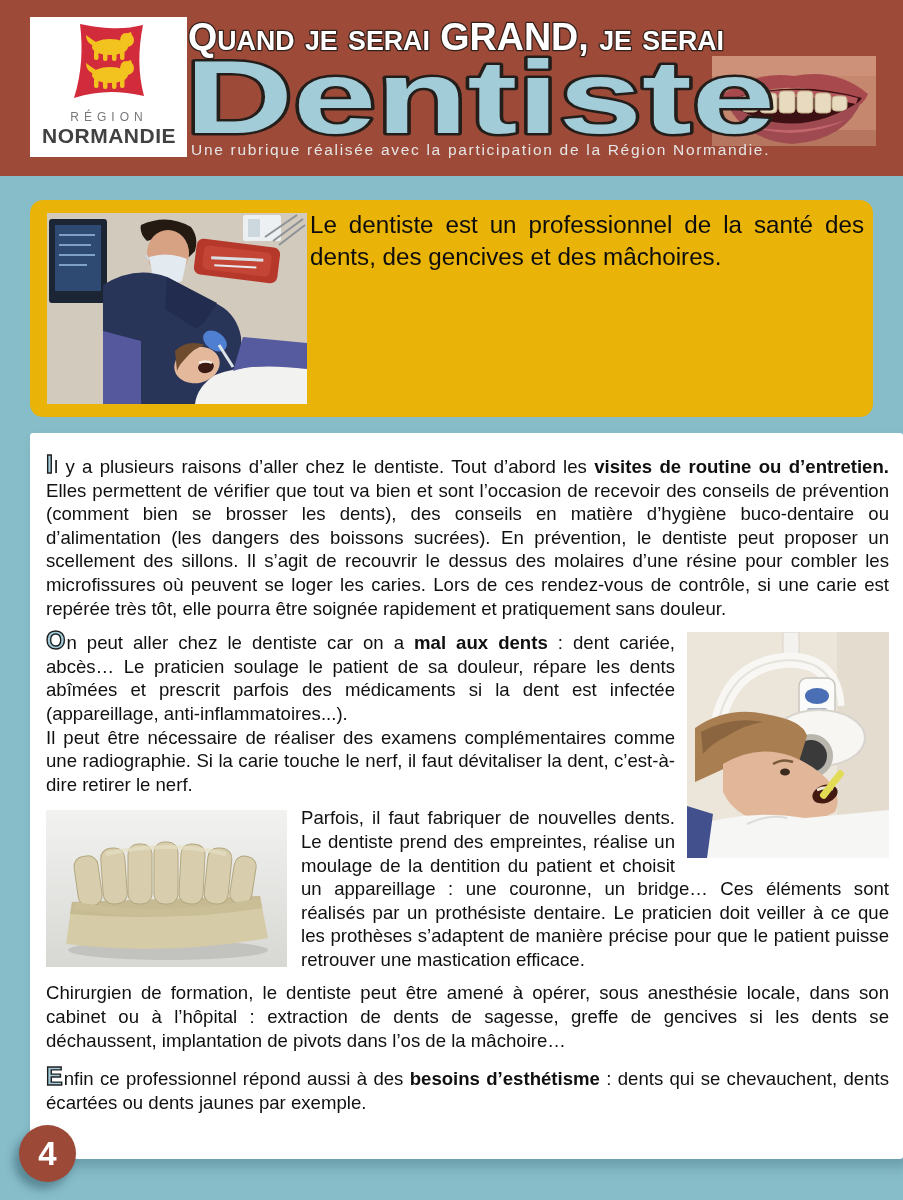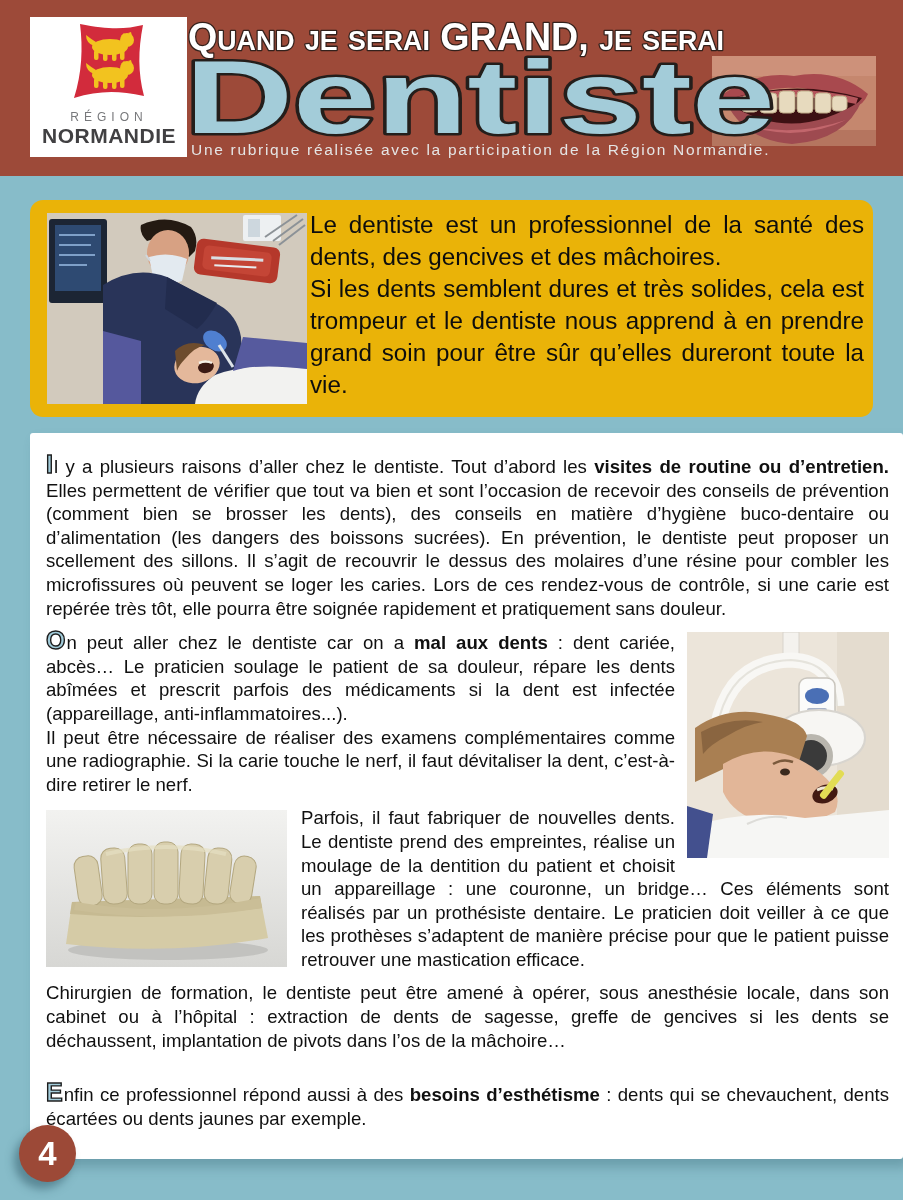--- a/index.html
+++ b/index.html
@@ -42,21 +42,21 @@
     position:absolute; left:30px; top:433px; width:873px; height:726px;
     background:#ffffff; border-radius:3px;
     padding:21px 14px 0 16px;
     box-shadow:6px 8px 12px rgba(55,100,115,0.35);
     overflow:hidden;
   }
   .article-card p {
     font-size:18.6px; line-height:23.6px; color:#101010; text-align:justify;
   }
   .article-card p + p { margin-top:10px; }
-  .article-card p.spaced { margin-top:30px; }
+  .article-card p.spaced { margin-top:14px; }
   .dropcap {
     display:inline-block;
     font-weight:bold; font-size:25px; line-height:20px;
     color:#a2ccda;
     -webkit-text-stroke:1.4px #1c1c1c;
     margin-right:1px;
   }
   .bold { font-weight:bold; }
   .fig-right { float:right; width:202px; height:226px; margin:2px 0 6px 12px; }
   .fig-left  { float:left;  width:241px; height:157px; margin:4px 14px 7px 0; }
@@ -168,21 +168,20 @@
       <ellipse cx="150" cy="152" rx="23" ry="18" transform="rotate(-14 150 152)" fill="#e4b89b"></ellipse>
       <path d="M128,138 Q140,126 158,132 Q148,134 138,146 Q132,152 130,158 Z" fill="#6e4c2d"></path>
       <ellipse cx="159" cy="154" rx="8" ry="6" transform="rotate(-14 159 154)" fill="#3c1a14"></ellipse>
       <path d="M152,150 q7,-3 13,0" stroke="#f5efe6" stroke-width="2.5" fill="none"></path>
       <path d="M168,162 Q205,148 260,156 L260,191 L148,191 Q150,174 168,162 Z" fill="#f2f2f0"></path>
       <path d="M196,124 L260,130 L260,156 Q210,150 186,158 Z" fill="#565a9e"></path>
     </svg>
   </div>
   <div class="intro-text">
     <p>Le dentiste est un professionnel de la santé des dents, des gencives et des mâchoires.</p>
-    <p>Si les dents semblent dures et très solides, cela est trompeur et le dentiste nous apprend à en prendre grand soin pour être sûr qu’elles dureront toute la vie.</p>
   </div>
 </div>
 
 <div class="article-card">
 
   <p><span class="dropcap">I</span><span>l y a plusieurs raisons d’aller chez le dentiste. Tout d’abord les </span><span class="bold">visites de routine ou d’entretien.</span><span> Elles permettent de vérifier que tout va bien et sont l’occasion de recevoir des conseils de prévention (comment bien se brosser les dents), des conseils en matière d’hygiène buco-dentaire ou d’alimentation (les dangers des boissons sucrées). En prévention, le dentiste peut proposer un scellement des sillons. Il s’agit de recouvrir le dessus des molaires d’une résine pour combler les microfissures où peuvent se loger les caries. Lors de ces rendez-vous de contrôle, si une carie est repérée très tôt, elle pourra être soignée rapidement et pratiquement sans douleur.</span></p>
 
   <p><span class="fig-right">
         <svg viewBox="0 0 202 226">
       <rect width="202" height="226" fill="#ece5da"></rect>

